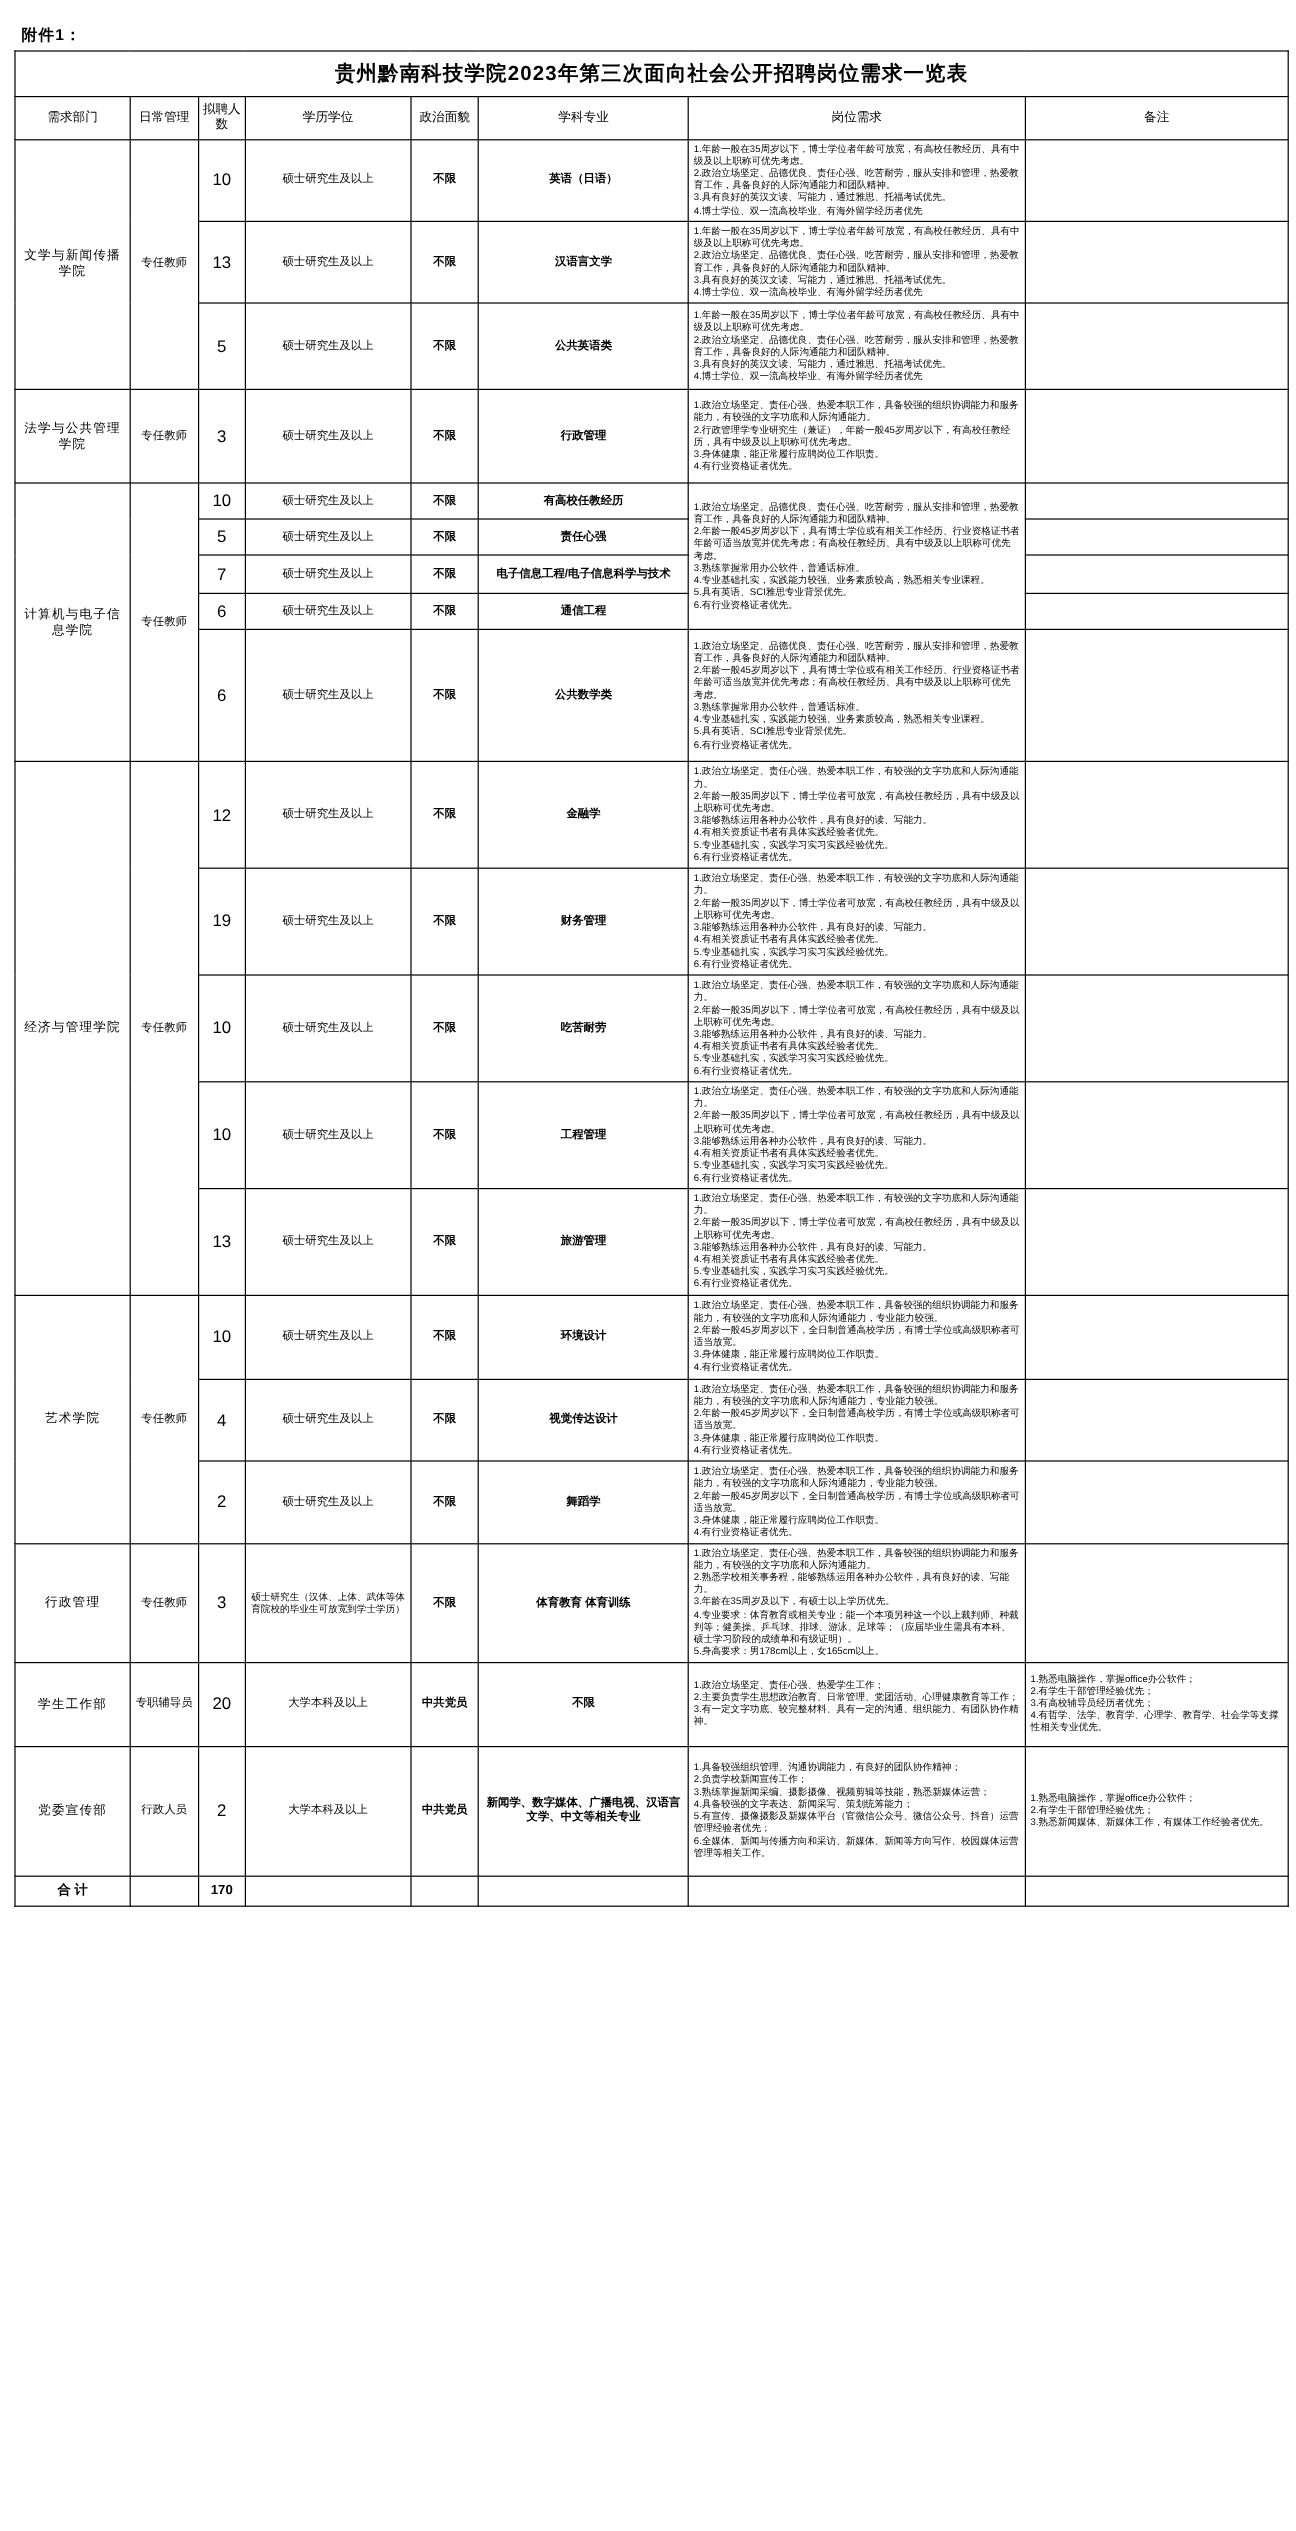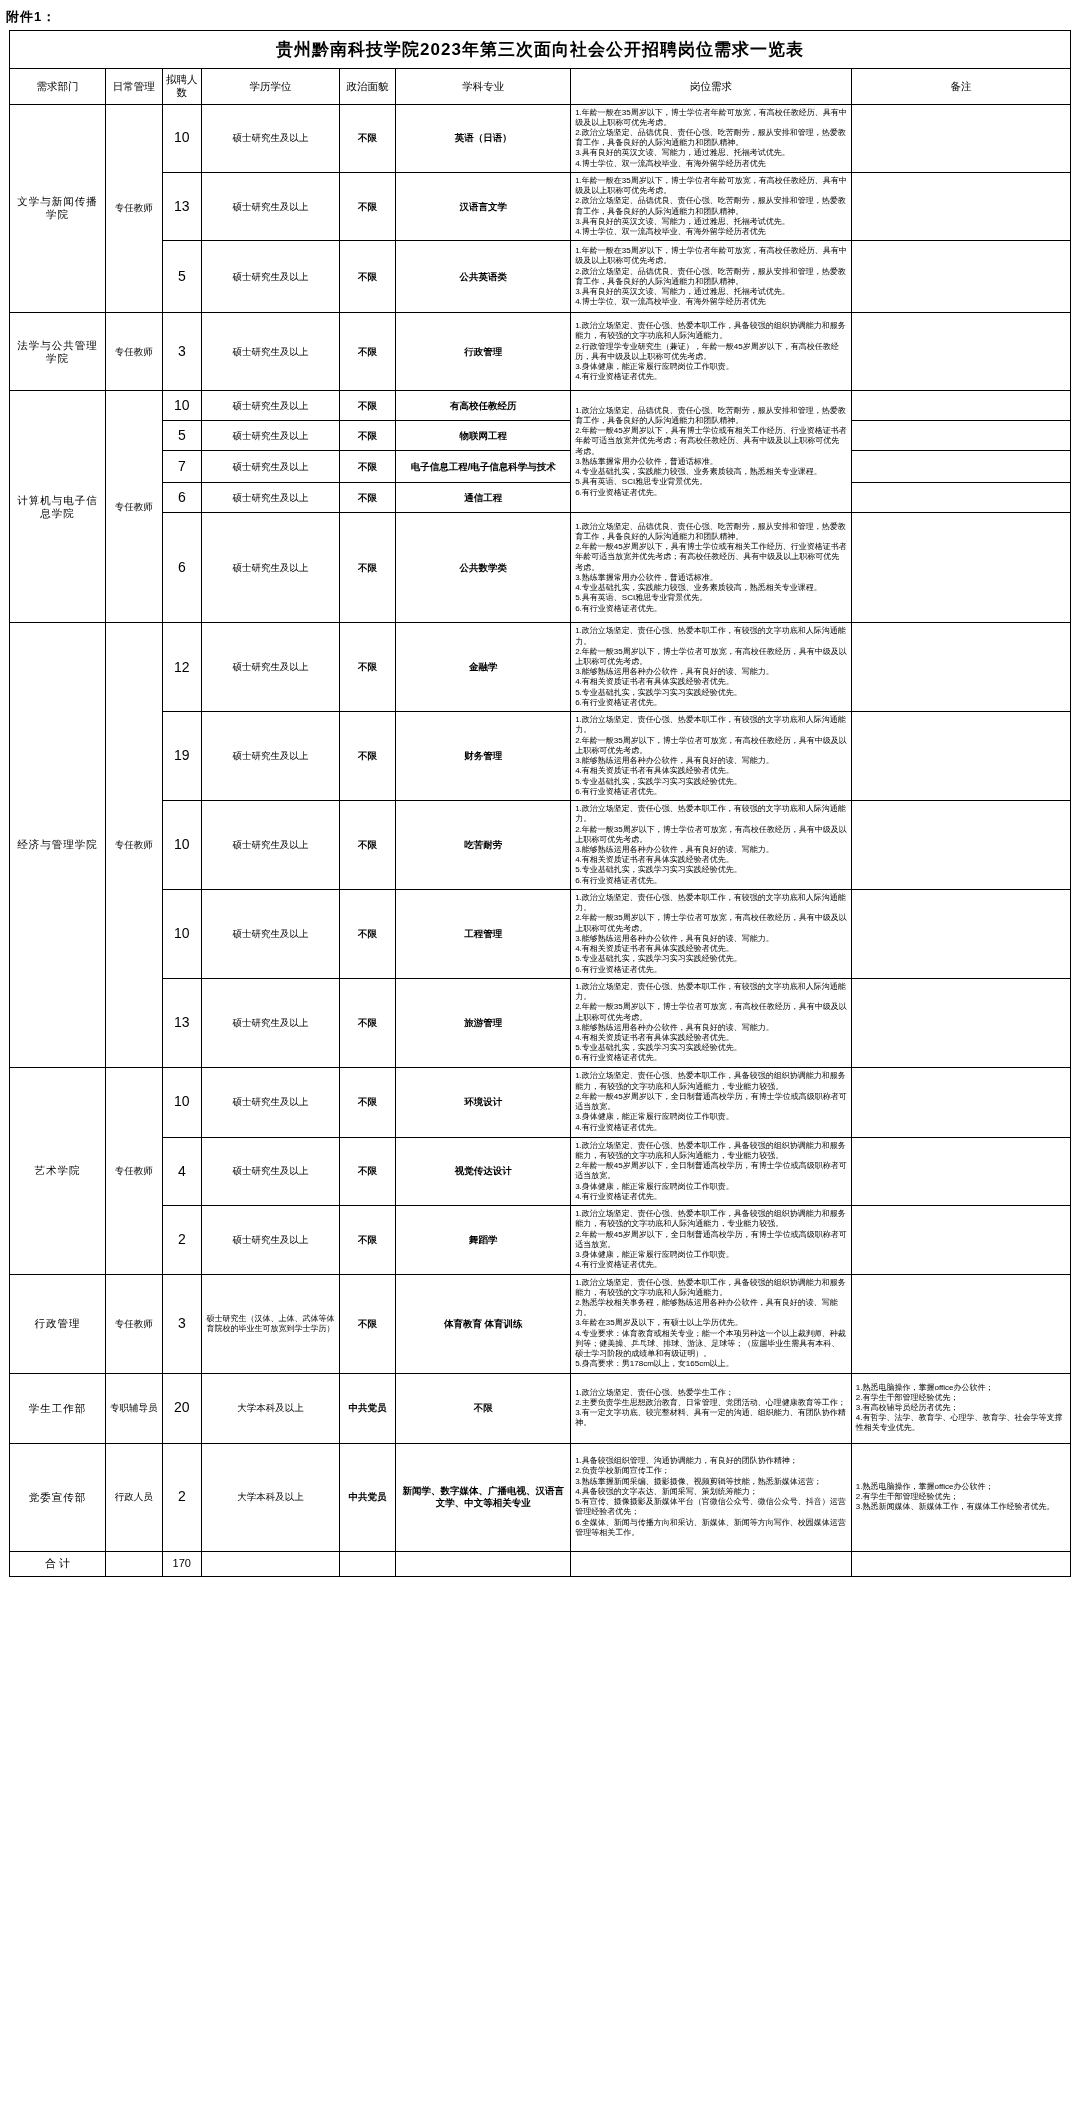--- a/index.html
+++ b/index.html
@@ -1,31 +1,31 @@
 <!DOCTYPE html>
 <html><head>
 <meta charset="utf-8">
 <style>
   html,body{margin:0;padding:0;background:#ffffff;}
   body{font-family:"Liberation Sans","DejaVu Sans",sans-serif;color:#000;}
-  #page{width:1080px;min-height:2109px;position:relative;background:#fff;padding:0;box-sizing:border-box;}
+  #page{width:1080px;min-height:2109px;position:relative;background:#fff;padding:12px;box-sizing:border-box;}
   .attach{font-size:13px;padding:8px 0 4px 6px;font-weight:bold;letter-spacing:1px;}
   table{border-collapse:collapse;width:1062px;margin:0 auto;table-layout:fixed;}
   td,th{border:1px solid #000;vertical-align:middle;text-align:center;padding:1px 2px;font-size:9px;line-height:1.25;}
   .title-cell{font-size:17px;font-weight:bold;letter-spacing:1px;padding:8px 0;}
   thead td{font-size:10.5px;font-weight:normal;padding:4px 2px;}
   .req{text-align:left;font-size:8px;line-height:1.28;padding:3px 4px;}
   .note{text-align:left;font-size:8px;line-height:1.28;padding:3px 4px;}
   .dept{font-size:10.5px;letter-spacing:1px;}
   .nature{font-size:9.5px;}
   .num{font-size:14px;}
   .edu{font-size:9.5px;}
   .pol{font-size:9.5px;font-weight:bold;}
   .major{font-size:9.5px;font-weight:bold;}
-  .total td{font-size:11px;font-weight:normal;height:22px;margin-top:16px;}
+  .total td{font-size:11px;font-weight:bold;height:22px;margin-top:16px;}
   .small-edu{font-size:8px;line-height:1.25;padding:2px 3px;}
 </style>
 </head>
 <body>
 
 <div id="page">
 
   <div class="attach">附件1：</div>
 
   <table>
@@ -115,21 +115,21 @@
 3.熟练掌握常用办公软件，普通话标准。
 4.专业基础扎实，实践能力较强、业务素质较高，熟悉相关专业课程。
 5.具有英语、SCI雅思专业背景优先。
 6.有行业资格证者优先。</td>
           <td class="note" style="white-space: pre-line;"></td>
         </tr>
         <tr style="height: 30px;">
           <td class="num">5</td>
           <td class="edu">硕士研究生及以上</td>
           <td class="pol">不限</td>
-          <td class="major">物联网工程</td>
+          <td class="major">责任心强</td>
           <td class="note" style="white-space: pre-line;"></td>
         </tr>
         <tr style="height: 32px;">
           <td class="num">7</td>
           <td class="edu">硕士研究生及以上</td>
           <td class="pol">不限</td>
           <td class="major">电子信息工程/电子信息科学与技术</td>
           <td class="note" style="white-space: pre-line;"></td>
         </tr>
         <tr style="height: 30px;">

